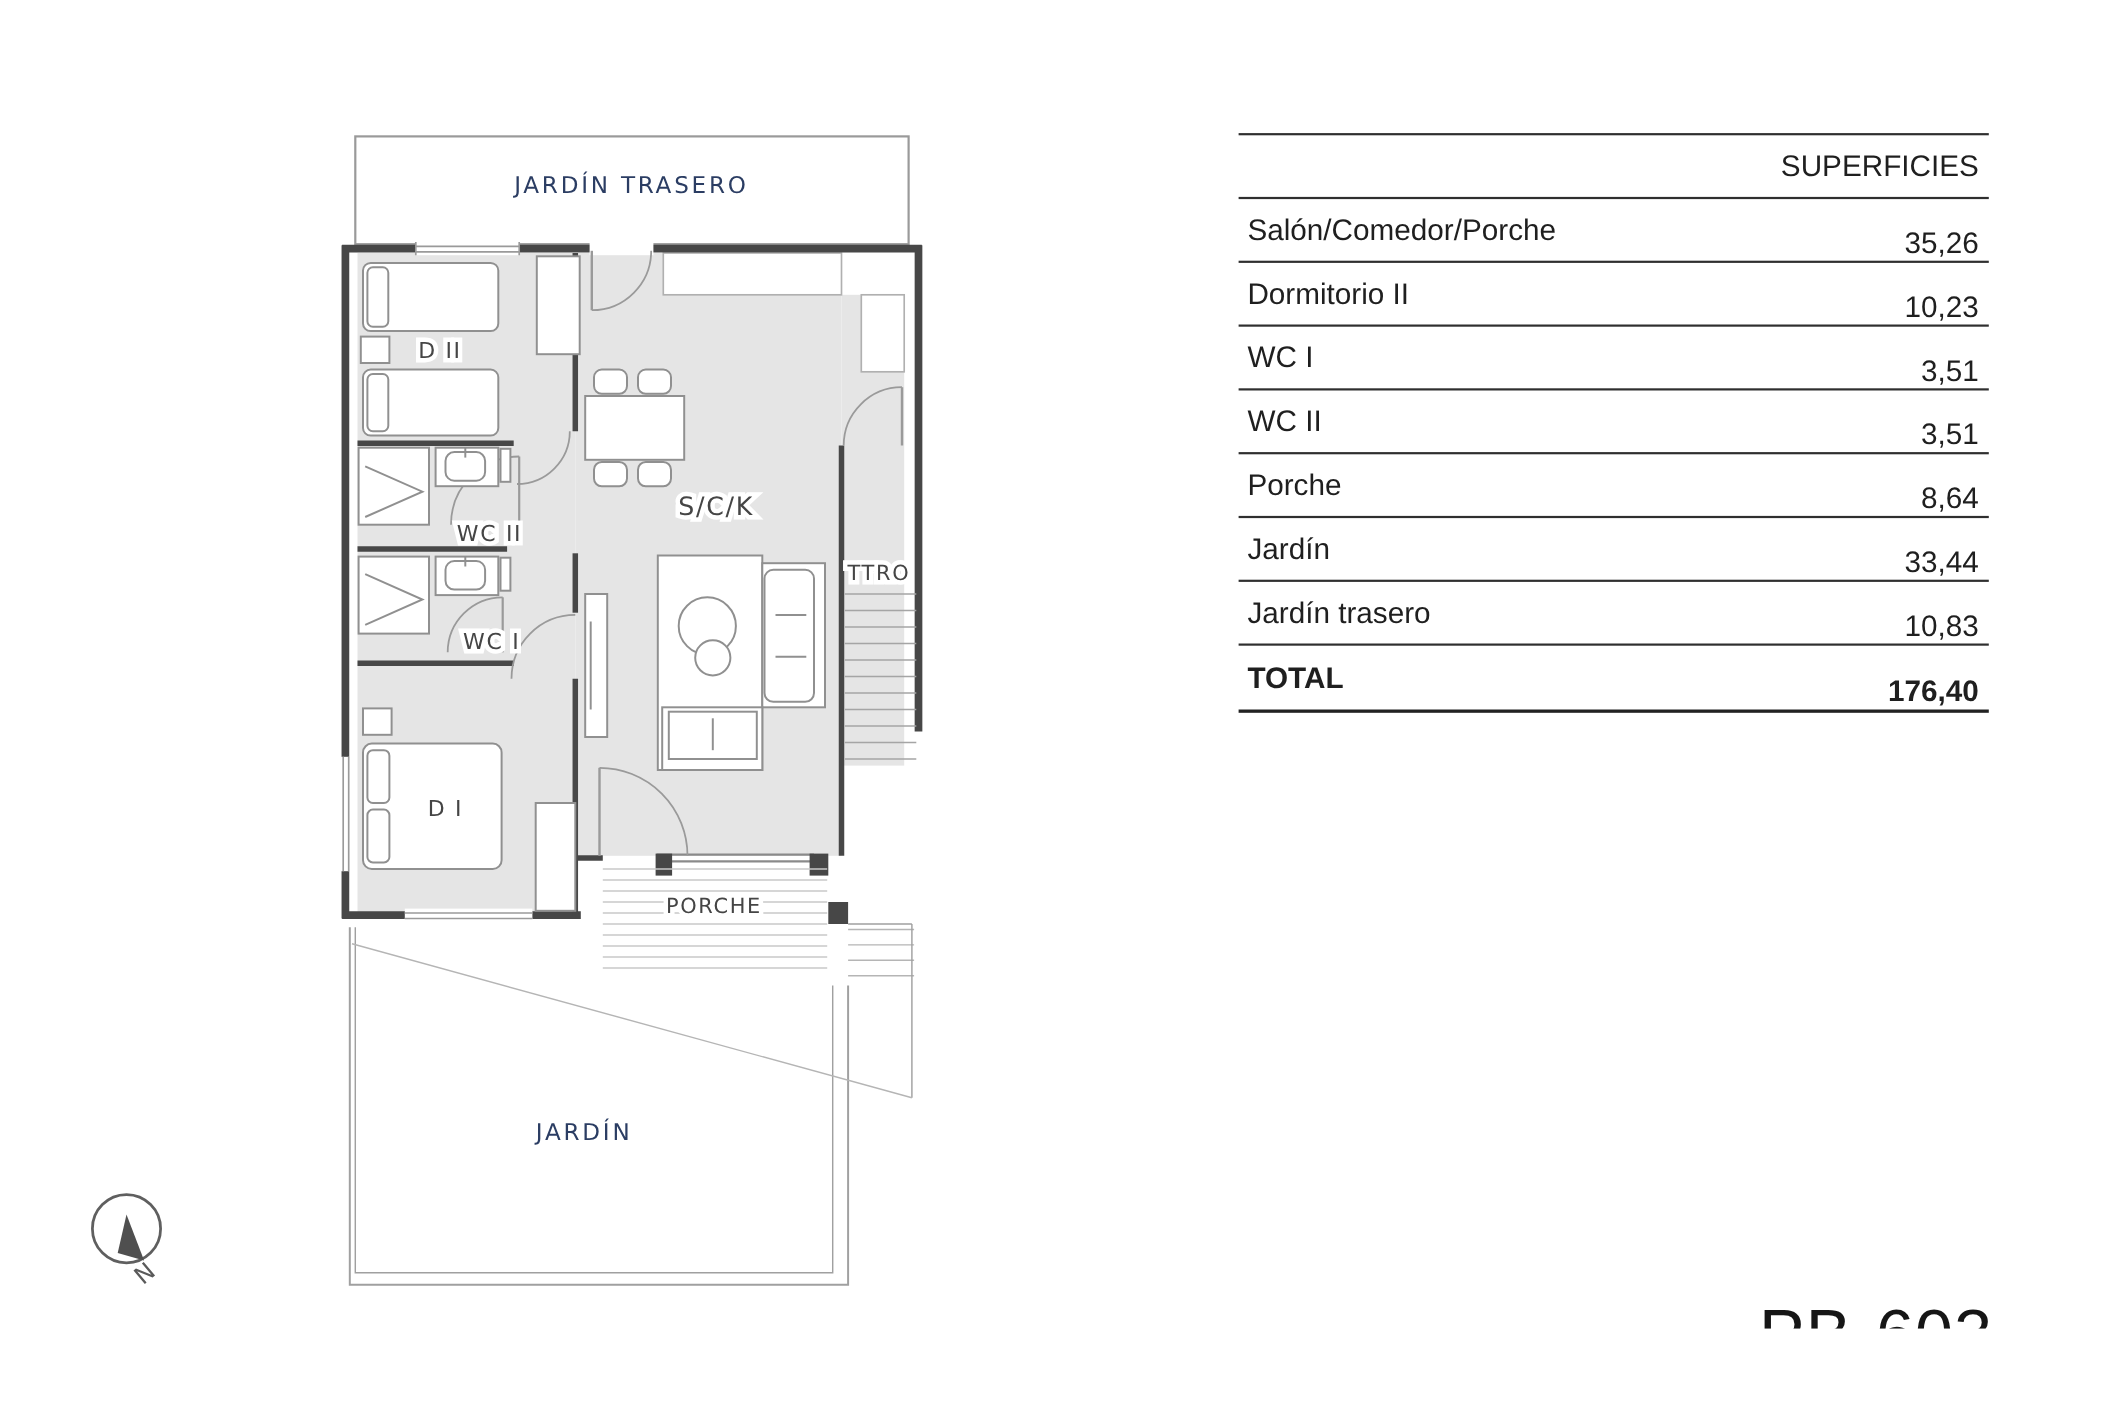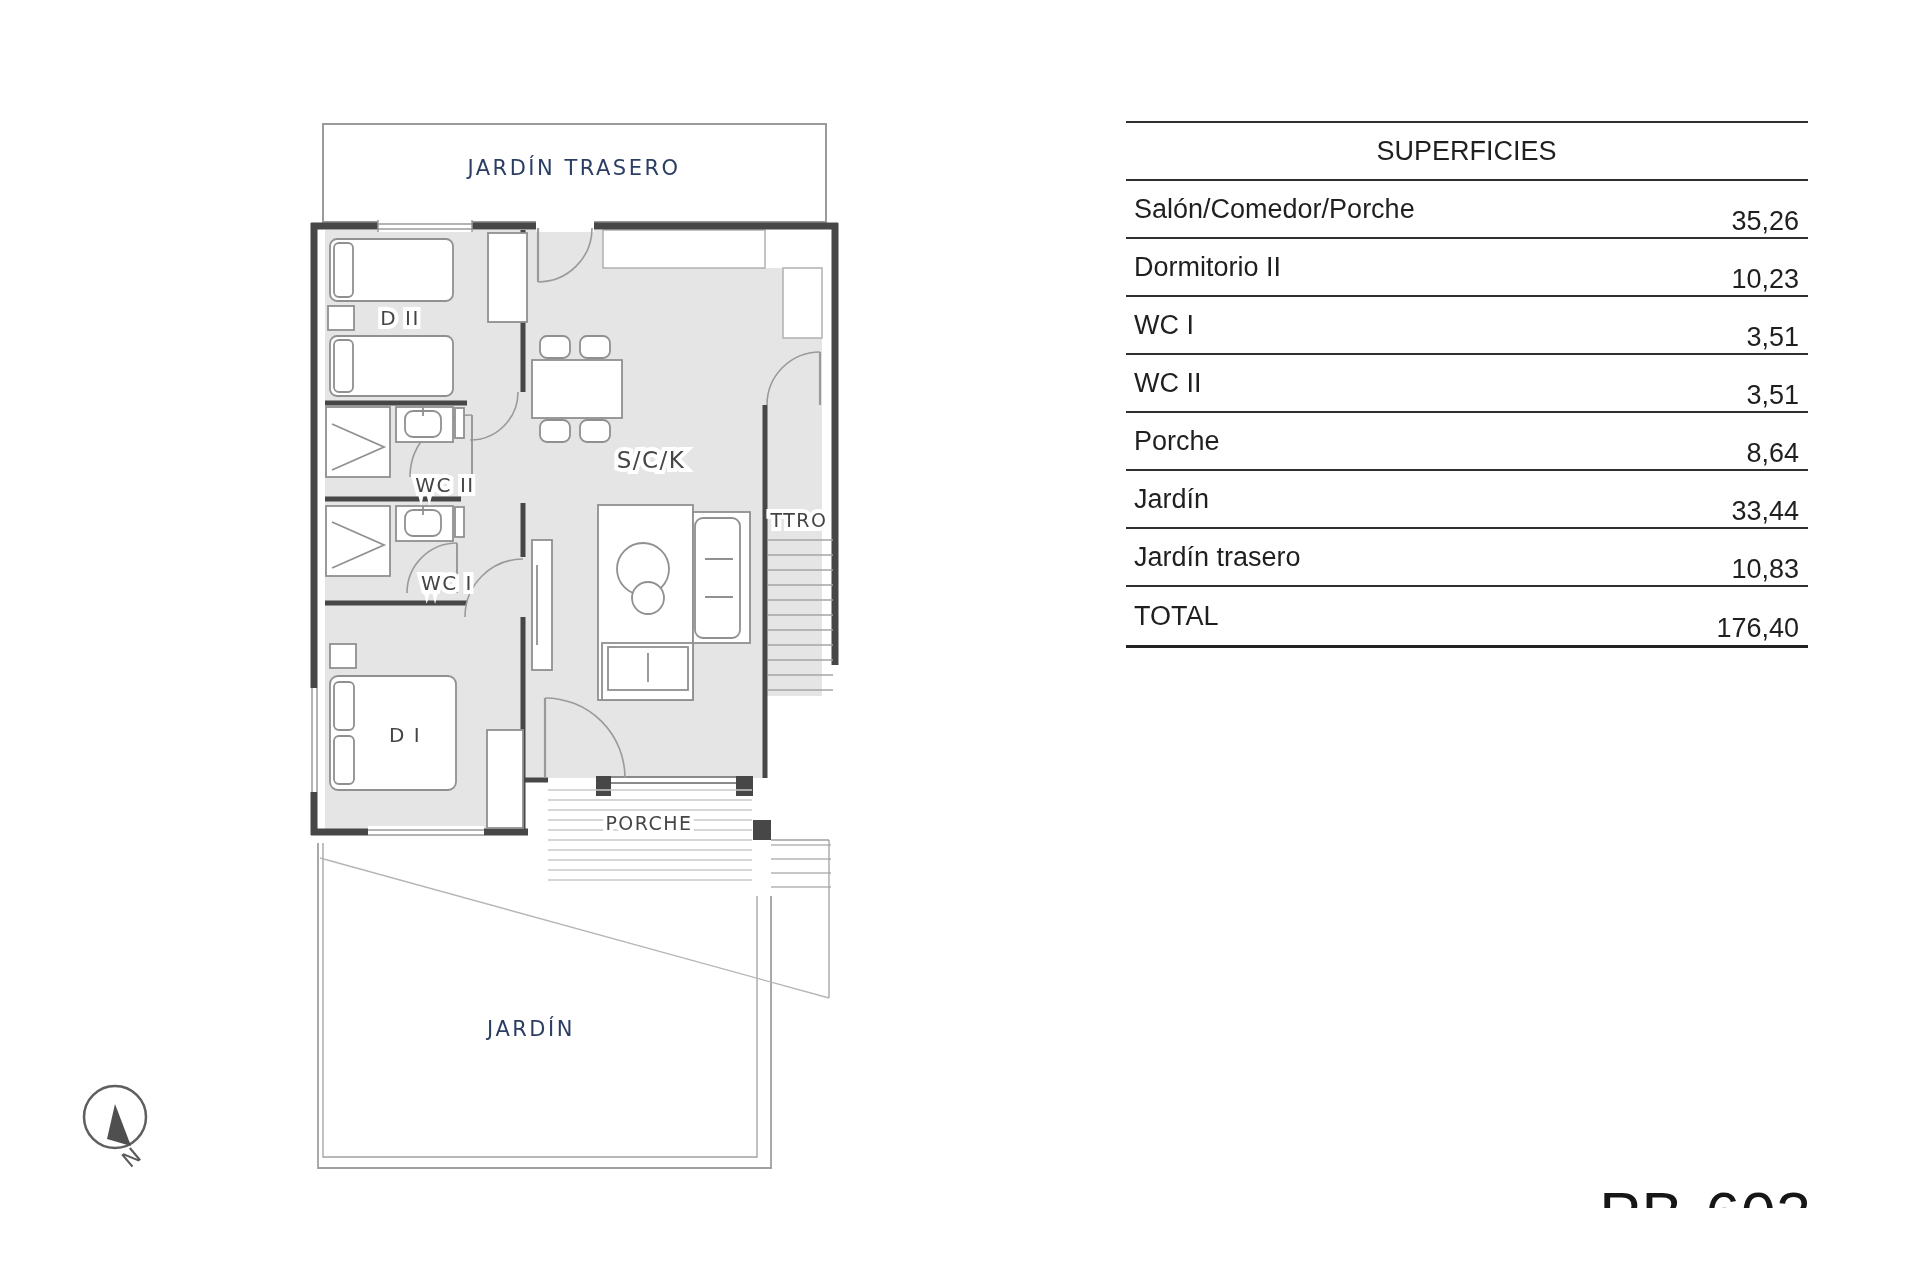--- a/index.html
+++ b/index.html
@@ -23,22 +23,22 @@
   
   .surfaces {
     position:absolute; left:1126px; top:121px; width:682px;
     border-top:2px solid #2f2f2f; color:#1f1f1f;
   }
   .s-row {
     box-sizing:border-box; height:58px; display:flex; align-items:center;
     justify-content:space-between; padding:0 9px 0 8px;
     border-bottom:2px solid #2f2f2f; font-size:27px;
   }
-  .s-head { justify-content:center; }
-  .s-total { height:61px; border-bottom:3px solid #222; font-weight:normal;text-align:right; }
+  .s-head { justify-content:flex-end; }
+  .s-total { height:61px; border-bottom:3px solid #222; font-weight:bold;text-align:right; }
   .s-label { white-space:nowrap; }
   .s-value { white-space:nowrap;margin-top:24px; }
   
   .plan-code {
     position:absolute; left:1400px; top:1180px; width:412px; text-align:right;
     font-size:62px; letter-spacing:1px; color:#161616; line-height:1.1;
     font-family:"Liberation Sans", sans-serif;
   }
 </style>
 </head>

